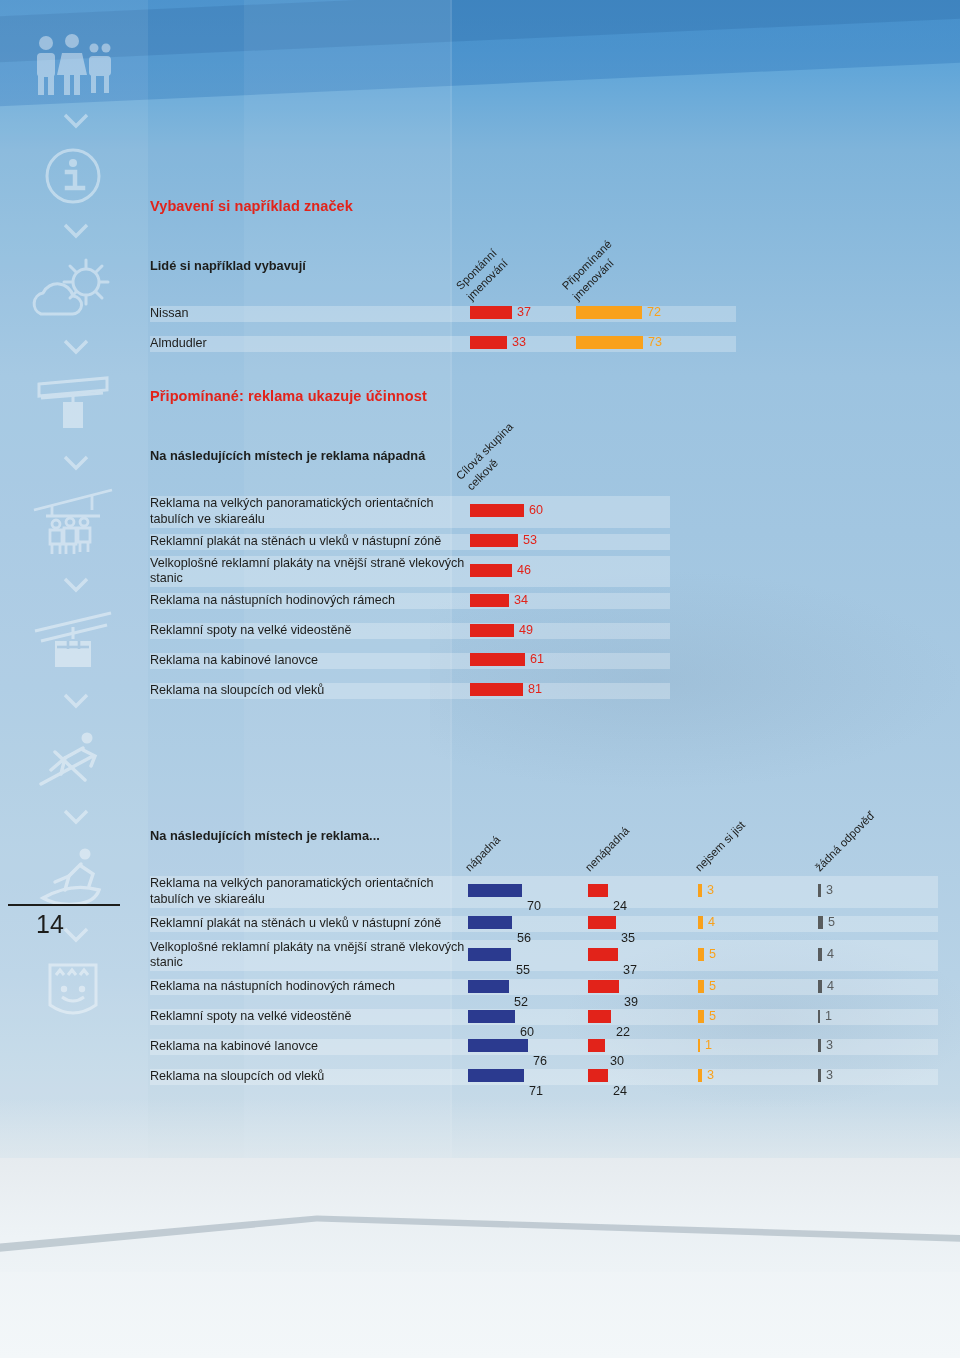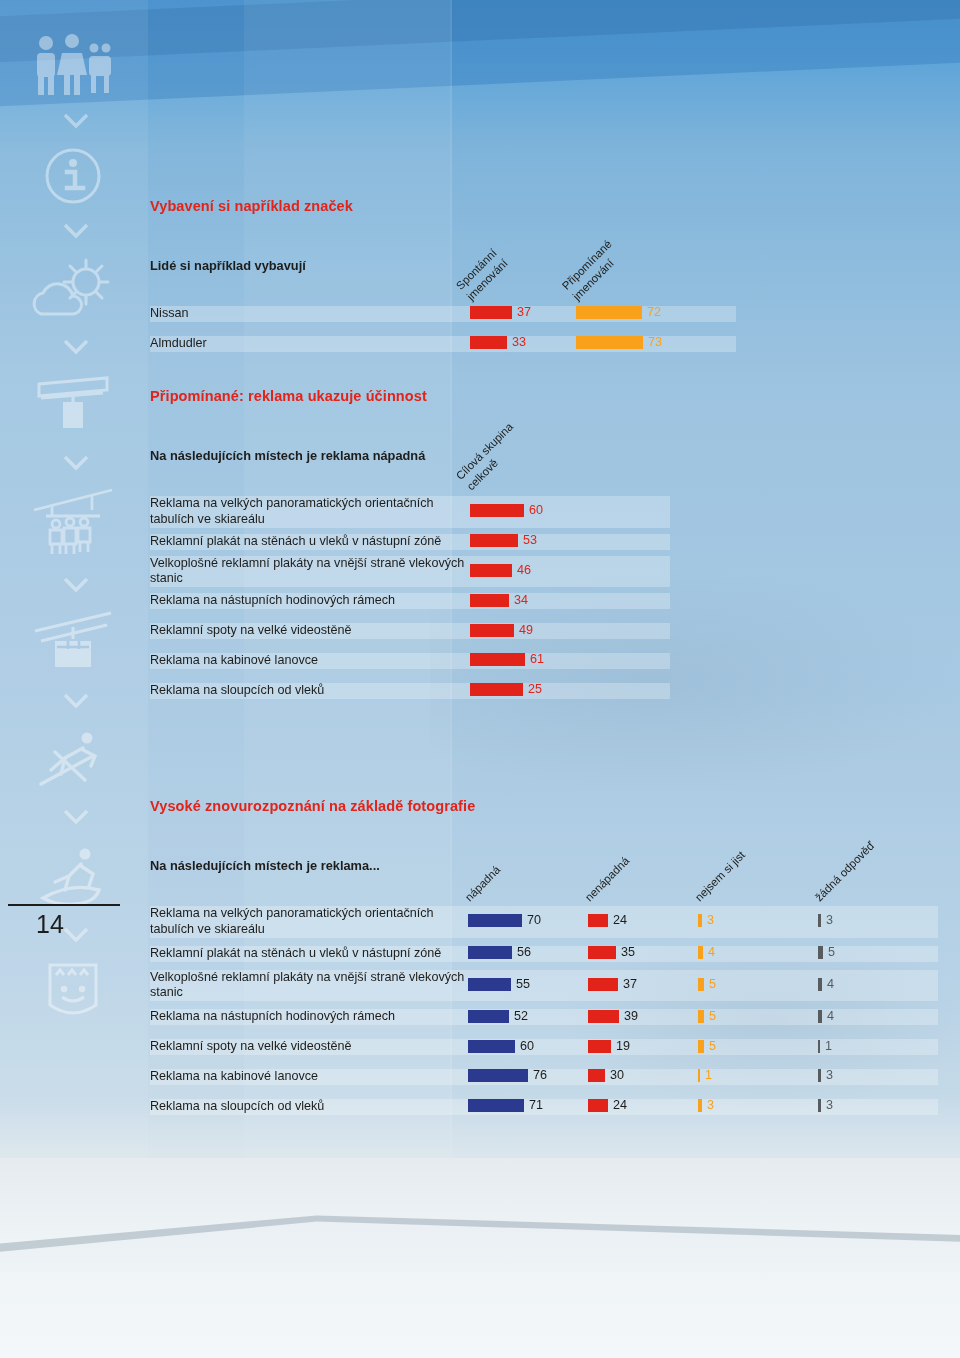--- a/index.html
+++ b/index.html
@@ -103,21 +103,21 @@
   .cell{padding:7px 0;position:relative;}
   .barwrap{display:flex;align-items:flex-start;height:15px;}
   .bar{height:13px;display:block;}
   .bar.red{background:#e2231a;}
   .bar.orange{background:#f9a11b;}
   .bar.blue{background:#2b3a8f;}
   .bar.gray{background:#585c5e;}
   .val{font-size:12.6px;margin-left:5px;line-height:1;white-space:nowrap;}
   .val.red{color:#e2231a;}
   .val.orange{color:#f9a11b;}
-  .val.dark{color:#1d1d1b;}
+  .val.dark{color:#1d1d1b;margin-top:16px;}
   .val.gray{color:#585c5e;}
 
   
   .hdrcell{position:relative;height:78px;}
   .rothdr{
     position:absolute;bottom:2px;left:4px;
     font-size:11.4px;color:#1d1d1b;line-height:1.25;
     transform:rotate(-45deg);transform-origin:left bottom;
     white-space:nowrap;
   }
@@ -446,30 +446,29 @@
     </tr>
     <tr>
           <td colspan="2" style="height:14px"></td>
         </tr>
 
     <tr class="stripe">
       <td class="rowlabel">Reklama na sloupcích od vleků</td>
       <td class="cell">
         <div class="barwrap">
           <span class="bar red" style="width:53px"></span>
-          <span class="val red">25</span>
+          <span class="val red">81</span>
         </div>
       </td>
     </tr>
   </tbody>
     </table>
 </div>
 
 <div class="block" style="top:798px;width:790px;">
-  <div class="sec-title">Vysoké znovurozpoznání na základě fotografie</div>
 
   <table class="chart">
     <tbody>
         <tr class="headrow">
       <td style="width:318px;padding-bottom:4px;">
         <div class="sub-title">Na následujících místech je reklama...</div>
       </td>
       <td class="hdrcell" style="width:120px;">
         <div class="rothdr">nápadná</div>
       </td>
@@ -612,21 +611,21 @@
       <td class="rowlabel">Reklamní spoty na velké videostěně</td>
       <td class="cell">
         <div class="barwrap">
               <span class="bar blue" style="width:47px"></span>
         <span class="val dark">60</span>
             </div>
       </td>
       <td class="cell">
         <div class="barwrap">
               <span class="bar red" style="width:23px"></span>
-        <span class="val dark">19</span>
+        <span class="val dark">22</span>
             </div>
       </td>
       <td class="cell">
         <div class="barwrap">
               <span class="bar orange" style="width:6px"></span>
         <span class="val orange">5</span>
             </div>
       </td>
       <td class="cell">
         <div class="barwrap">

